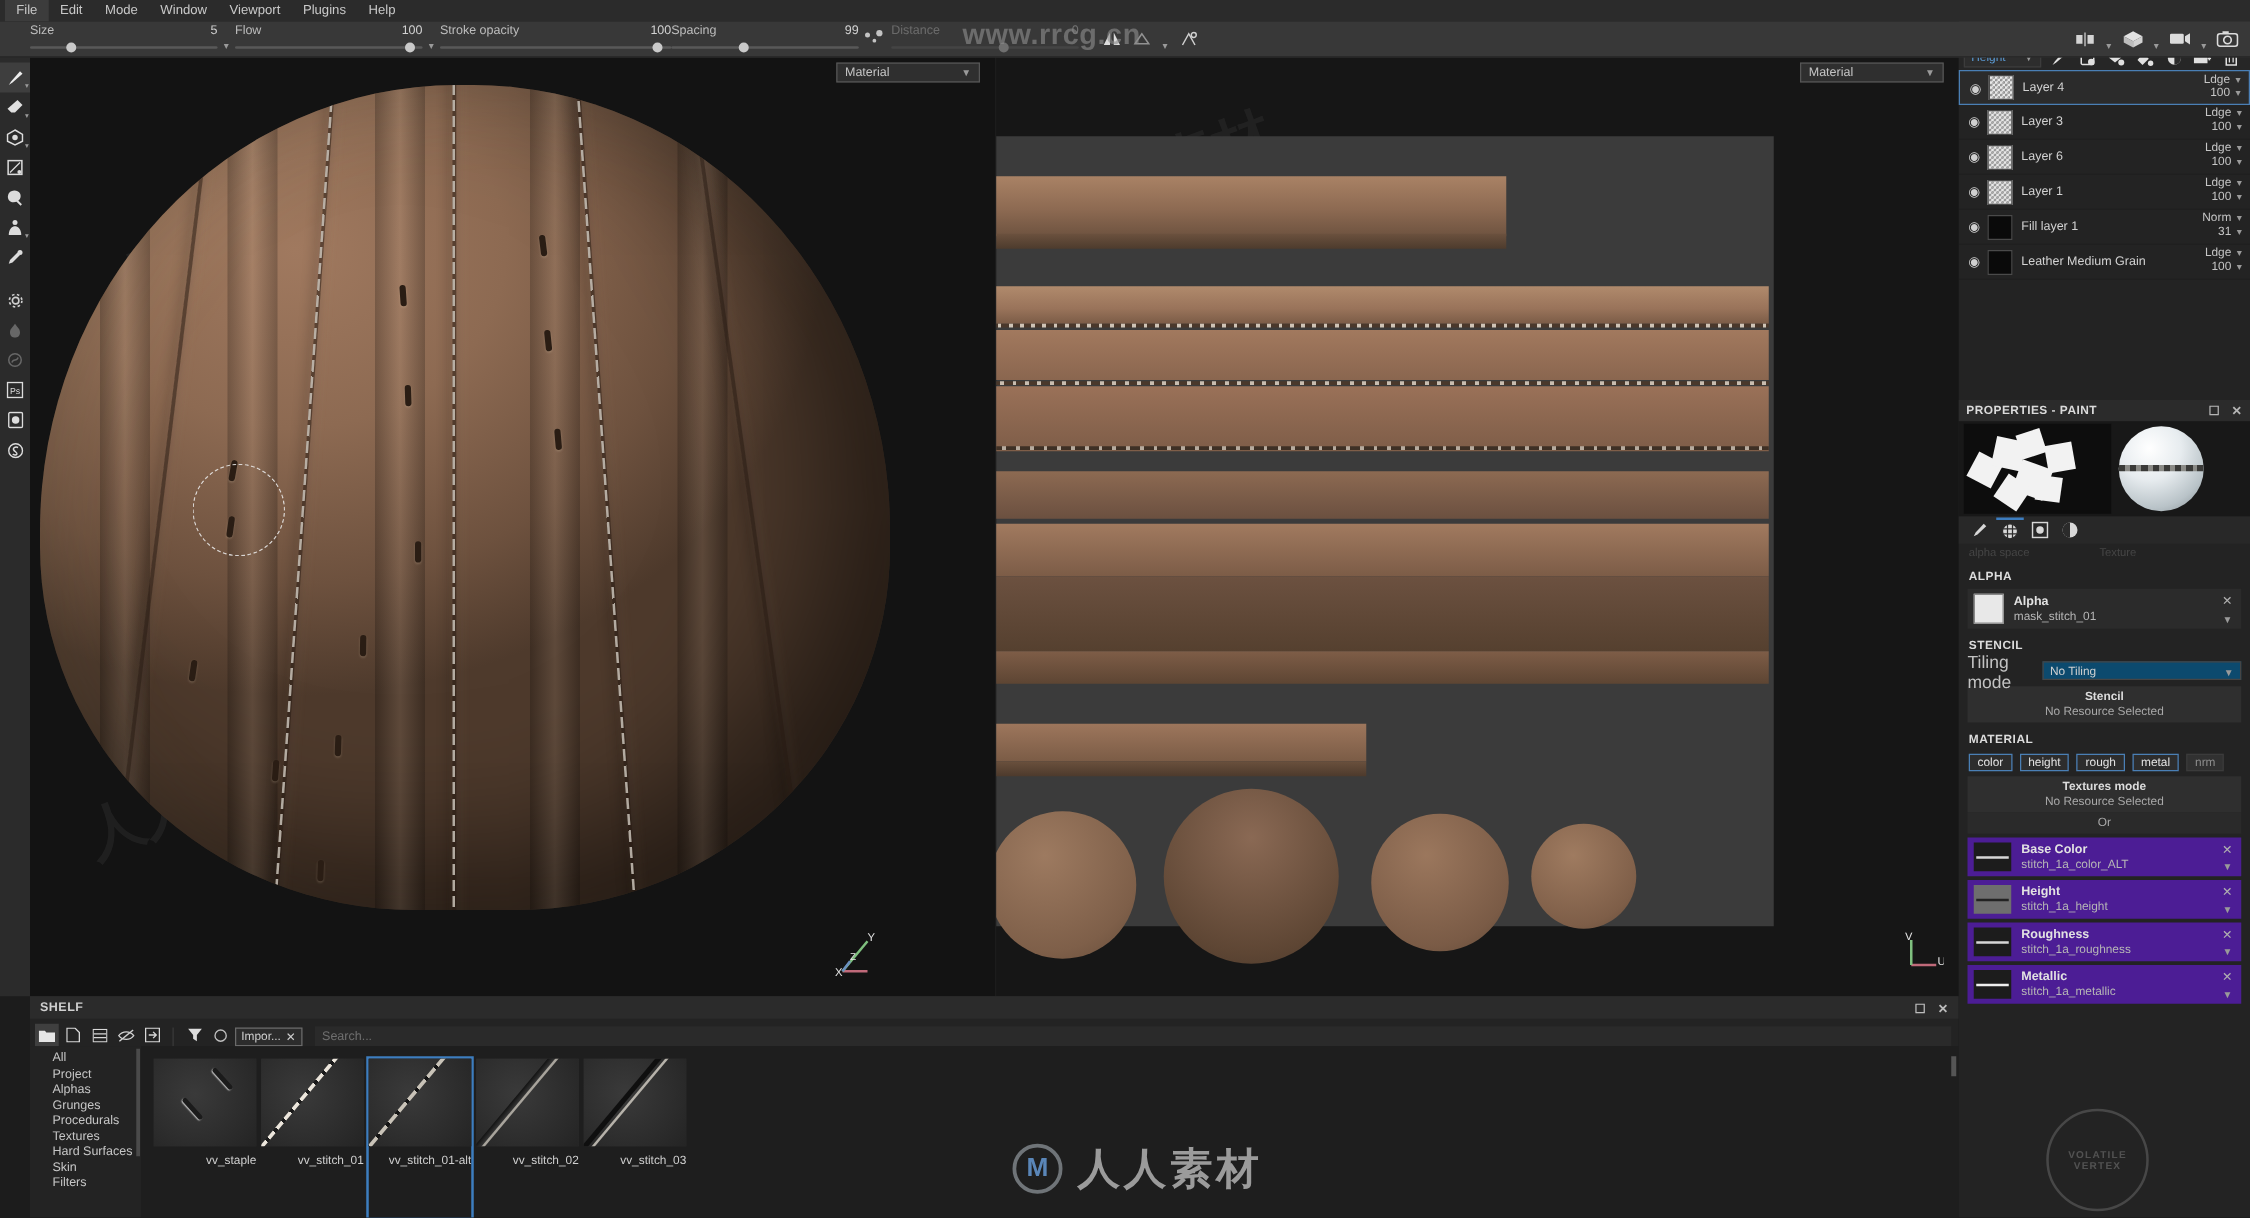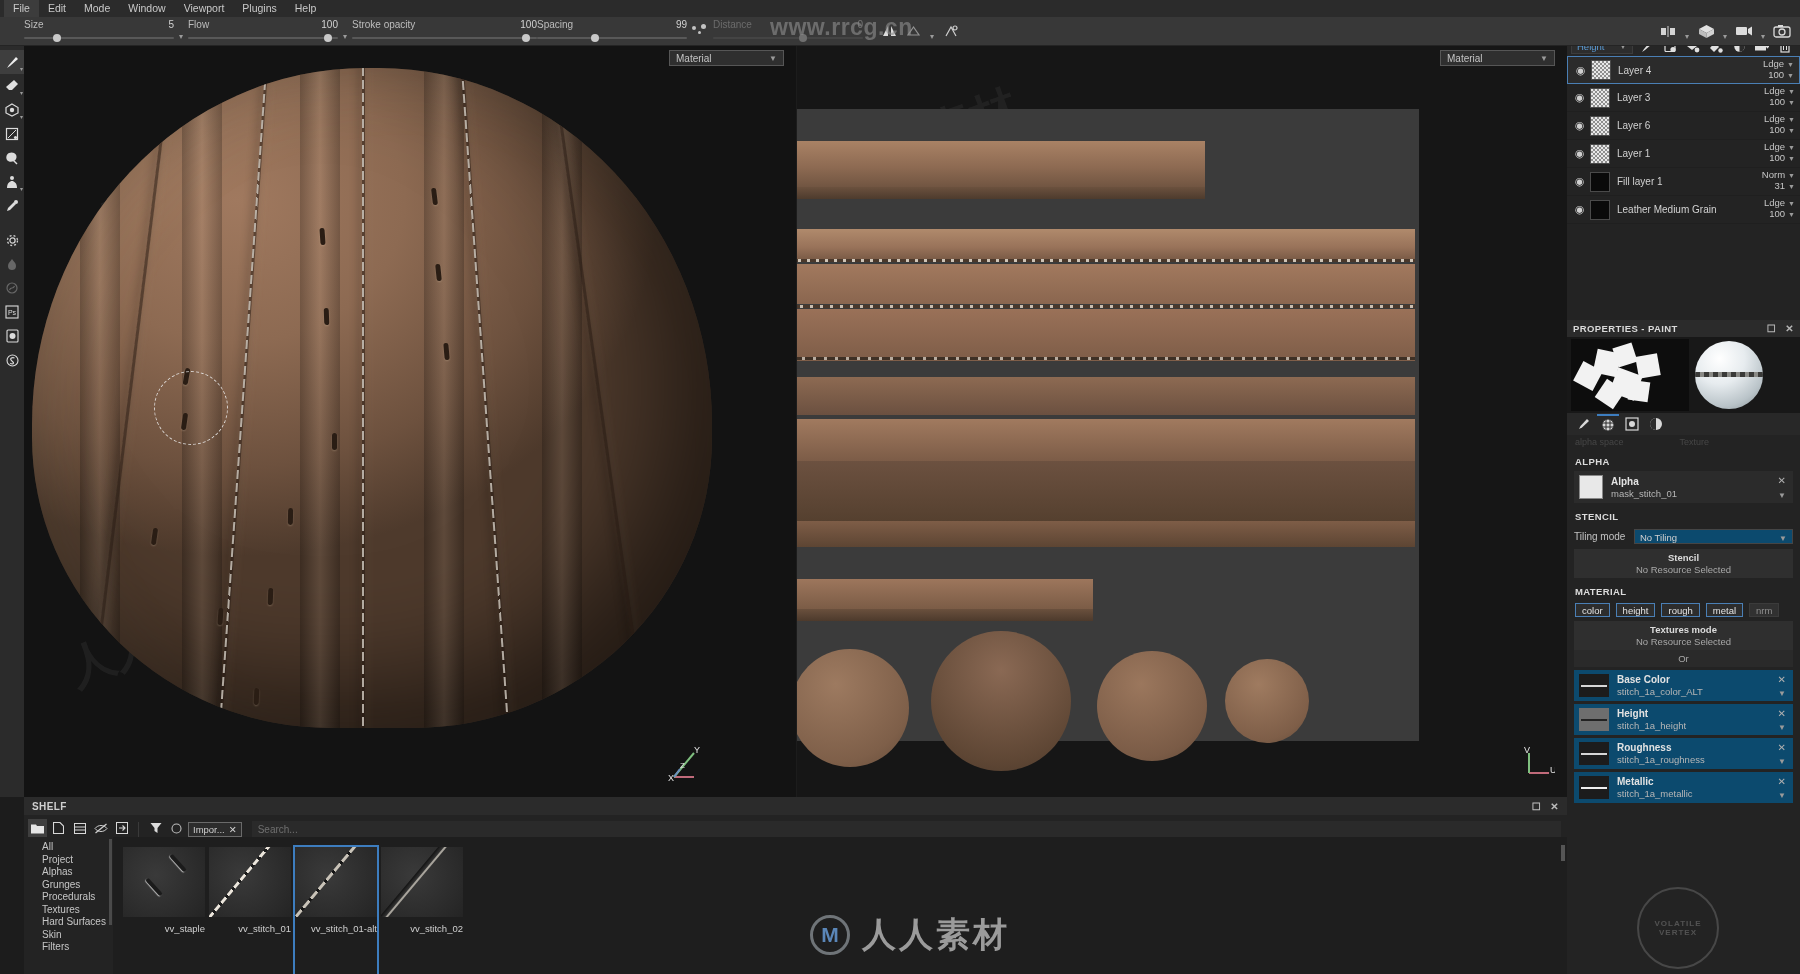--- a/index.html
+++ b/index.html
@@ -151,33 +151,33 @@
   .ghostrow{ height:13px; display:flex; align-items:center; padding:0 8px; opacity:.22; font-size:9px;}
   .sect{ font-size:9.5px; font-weight:bold; letter-spacing:.4px; color:#dcdcdc; padding:8px 8px 4px 8px;}
   .res-row{ height:32px; background:#2b2b2b; margin:0 7px; display:flex; align-items:center; position:relative;}
   .res-sw{ width:24px; height:24px; margin-left:5px; background:#e8e8e8; border:1px solid #888;}
   .res-txt{ margin-left:8px; }
   .res-t1{ font-size:10px; color:#e2e2e2; font-weight:bold;}
   .res-t2{ font-size:9.5px; color:#b6b6b6; margin-top:1px;}
   .res-x{ position:absolute; right:7px; top:4px; font-size:10px; color:#b0b0b0;}
   .res-c{ position:absolute; right:7px; bottom:3px; font-size:8px; color:#9a9a9a;}
   .linerow{ height:17px; margin:2px 7px 0 7px; display:flex; align-items:center; gap:6px;}
-  .lbl{ font-size:10px; color:#c2c2c2; width:54px;}
+  .lbl{ font-size:14px; color:#c2c2c2; width:54px;}
   .combo{ flex:1; height:15px; background:#0c4a6e; border:1px solid #454545; display:flex; align-items:flex-end;
     padding:0 5px; font-size:9.5px; color:#d0d0d0;}
   .combo .cv{ margin-left:auto; font-size:8px; color:#9a9a9a;}
   .wide{ margin:4px 7px 0 7px; background:#2f2f2f; text-align:center; padding:3px 0;}
   .wide .t1{ font-size:9.5px; font-weight:bold; color:#dcdcdc;}
   .wide .t2{ font-size:9.5px; color:#a9a9a9; margin-top:1px;}
   .chips{ display:flex; gap:6px; padding:0 8px; margin-top:2px;}
   .mchip{ height:14px; padding:0 6px; font-size:9.5px; display:flex; align-items:center; justify-content:center;
     border:1px solid #4a7fb5; background:#2d2d2d; color:#e4e4e4;}
   .mchip.off{ border-color:#3b3b3b; background:#313131; color:#8e8e8e;}
   .orrow{ text-align:center; font-size:9.5px; color:#a9a9a9; padding:3px 0; background:#2a2a2a; margin:0 7px;}
-  .mres{ height:31px; background:#0c4a6e; margin:3px 7px 0 7px; display:flex; align-items:center; position:relative;}
+  .mres{ height:31px; background:#4c1d95; margin:3px 7px 0 7px; display:flex; align-items:center; position:relative;}
   .mres-th{ width:30px; height:23px; margin-left:5px; background:#1c1c1c; position:relative; overflow:hidden;}
   .mres-th .ln{ position:absolute; left:2px; top:11px; width:26px; height:1.5px; background:#d6d6d6;}
   .mres-th.grey{ background:#6e6e6e; }
 
   
   .wm{ position:absolute; pointer-events:none; user-select:none; }
   .wm-center{ position:absolute; left:810px; top:912px; display:flex; align-items:center; gap:12px; z-index:30;}
   .wm-center .lg{ width:40px; height:40px; border-radius:50%; border:3px solid #6f7478; position:relative;
     display:flex; align-items:center; justify-content:center; color:#5a86b8; font-size:21px; font-weight:bold;}
   .wm-center .tx{ font-size:34px; font-weight:bold; color:#9b9b9b; letter-spacing:3px;}
@@ -612,20 +612,27 @@
           </div>
           <div class="cap">vv_stitch_01-alt</div>
         </div>
         <div class="thumb">
           <div class="img">
             <div style="position:absolute;left:-10px;top:80px;width:125px;height:5px;transform:rotate(-50deg);transform-origin:0 0;background:linear-gradient(180deg,#121212,#3a3a3a)"></div>
             <div style="position:absolute;left:-4px;top:80px;width:125px;height:2px;transform:rotate(-50deg);transform-origin:0 0;background:#a8a49c"></div>
           </div>
           <div class="cap">vv_stitch_02</div>
         </div>
+        <div class="thumb">
+          <div class="img">
+            <div style="position:absolute;left:-10px;top:80px;width:125px;height:4px;transform:rotate(-50deg);transform-origin:0 0;background:#0f0f0f"></div>
+            <div style="position:absolute;left:-2px;top:80px;width:125px;height:2px;transform:rotate(-50deg);transform-origin:0 0;background:#b6b2aa"></div>
+          </div>
+          <div class="cap">vv_stitch_03</div>
+        </div>
         <div class="gridscroll"></div>
       </div>
     </div>
   </div>
 
   <div class="right">
     <div class="ptabs">
       <span class="ptab">LAYERS</span>
       <span class="xsm">✕</span>
       <span class="ptab dim">TEXTURE SET SETTINGS</span>

